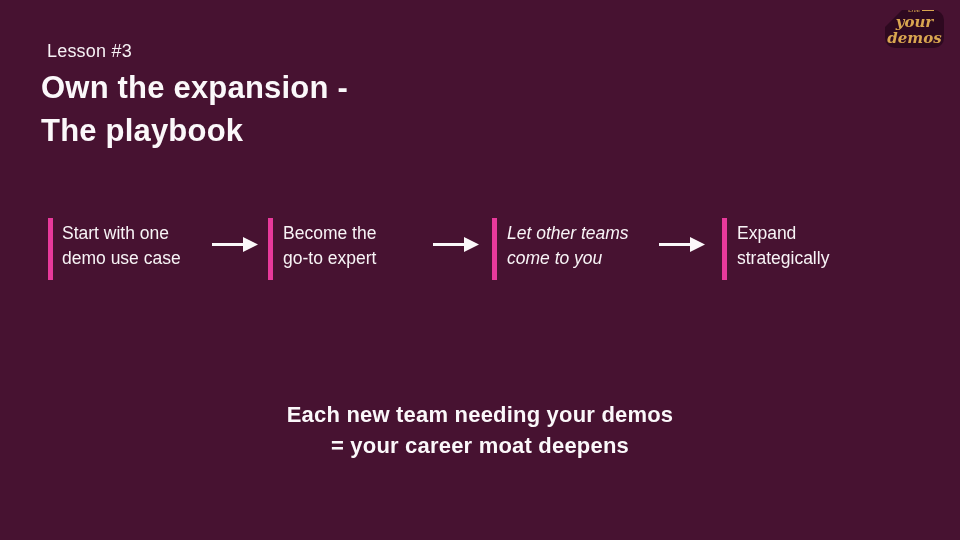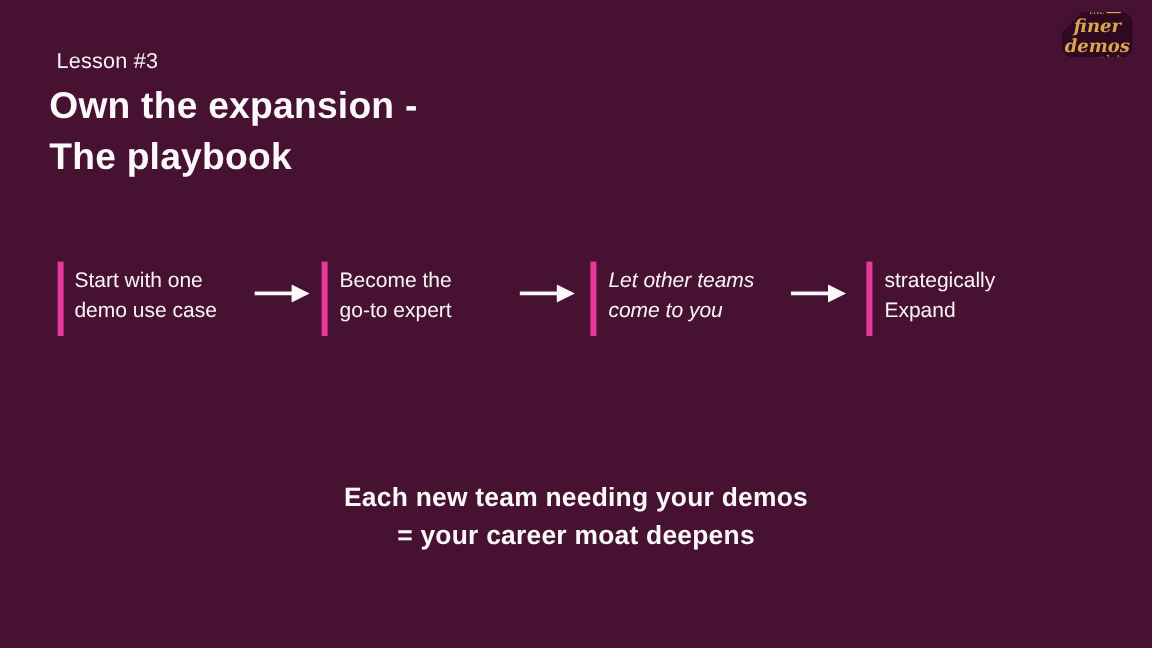--- a/index.html
+++ b/index.html
@@ -135,21 +135,21 @@
 
   <div class="eyebrow">Lesson #3</div>
 
   <h1 class="title">
     <span>Own the expansion -</span>
     <span>The playbook</span>
   </h1>
 
   <div class="logo">
     <span class="tiny the">the</span>
-    <span class="big">finer</span>
+    <span class="big">your</span>
     <span class="big">demos</span>
     <span class="tiny club">club</span>
   </div>
 
   <div class="flow-bar bar-1"></div>
   <div class="flow-text text-1">
     <span>Start with one</span>
     <span>demo use case</span>
   </div>
 
@@ -175,22 +175,22 @@
     <span>come to you</span>
   </div>
 
   <svg class="flow-arrow arrow-3" viewBox="0 0 46 15">
     <line x1="0" y1="7.5" x2="33" y2="7.5" stroke="#FBF8FA" stroke-width="3"></line>
     <polygon points="31,0 46,7.5 31,15" fill="#FBF8FA"></polygon>
   </svg>
 
   <div class="flow-bar bar-4"></div>
   <div class="flow-text text-4">
+    <span>Expand</span>
     <span>strategically</span>
-    <span>Expand</span>
   </div>
 
   <div class="tagline">
     <span>Each new team needing your demos</span>
     <span>= your career moat deepens</span>
   </div>
 
 </div>
 
 </body></html>

